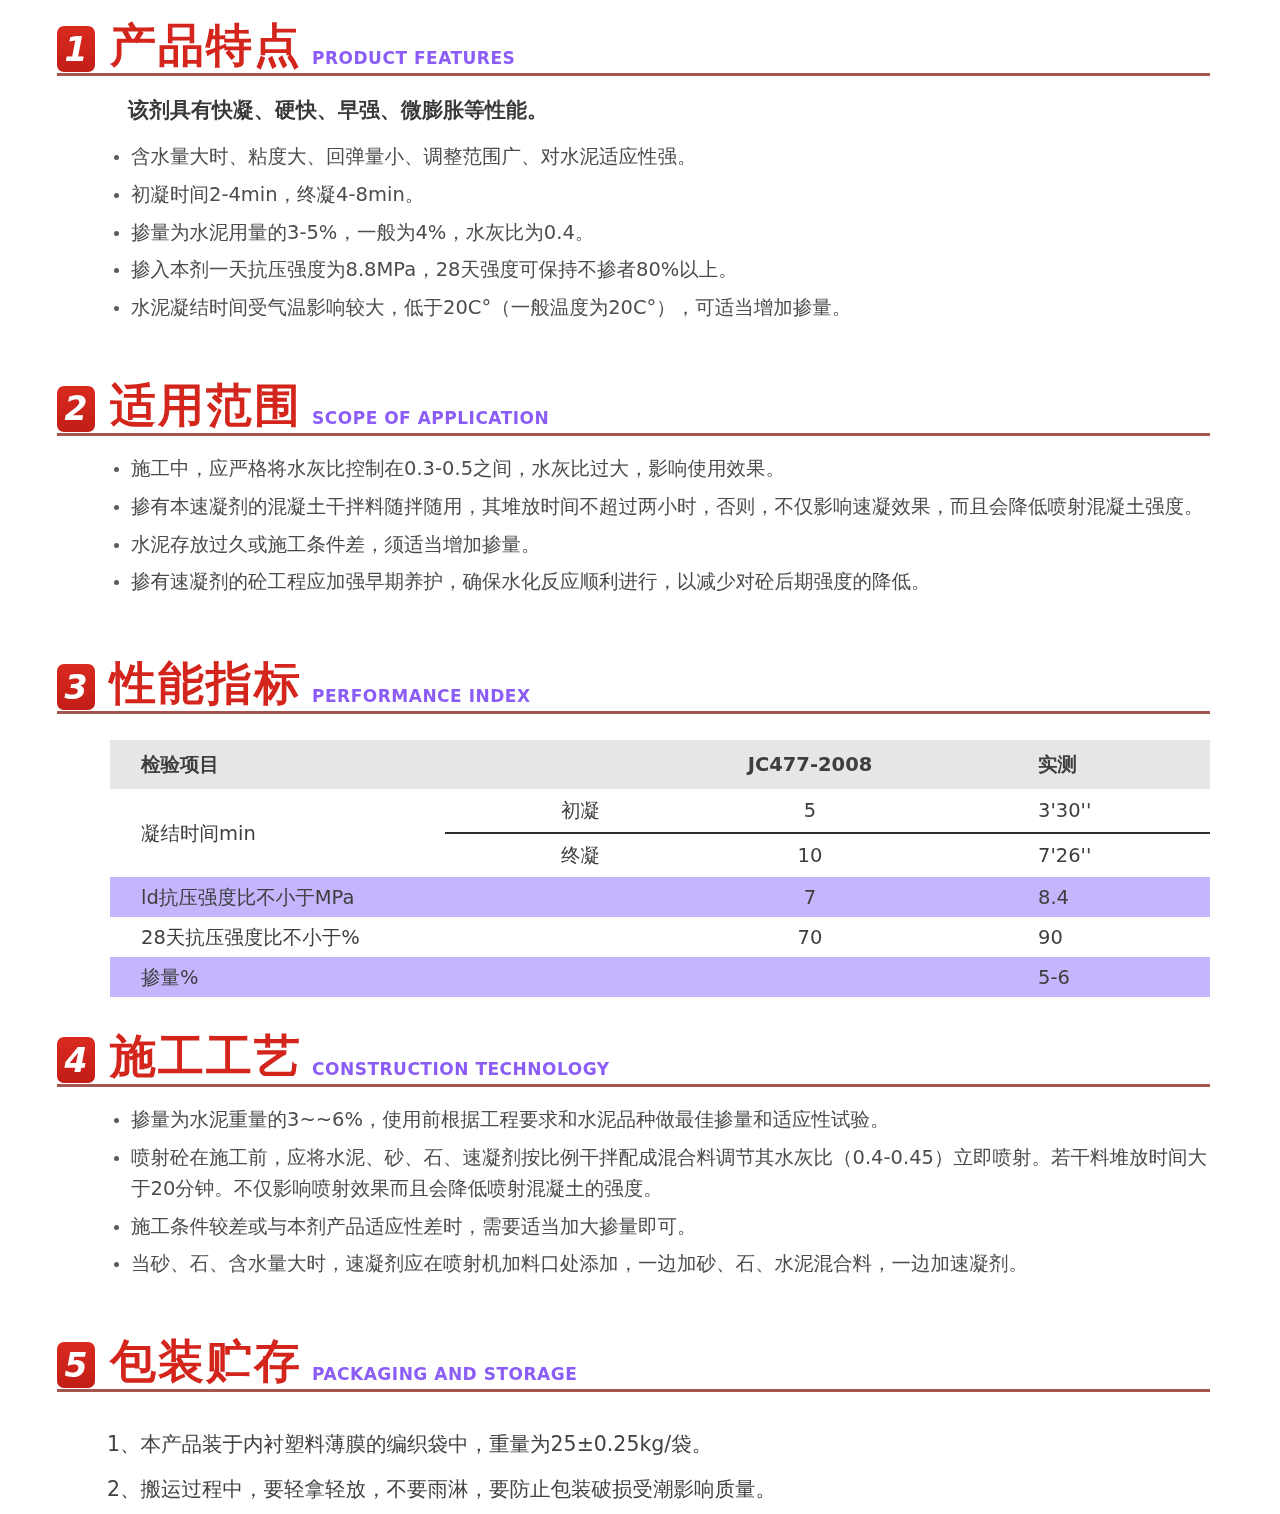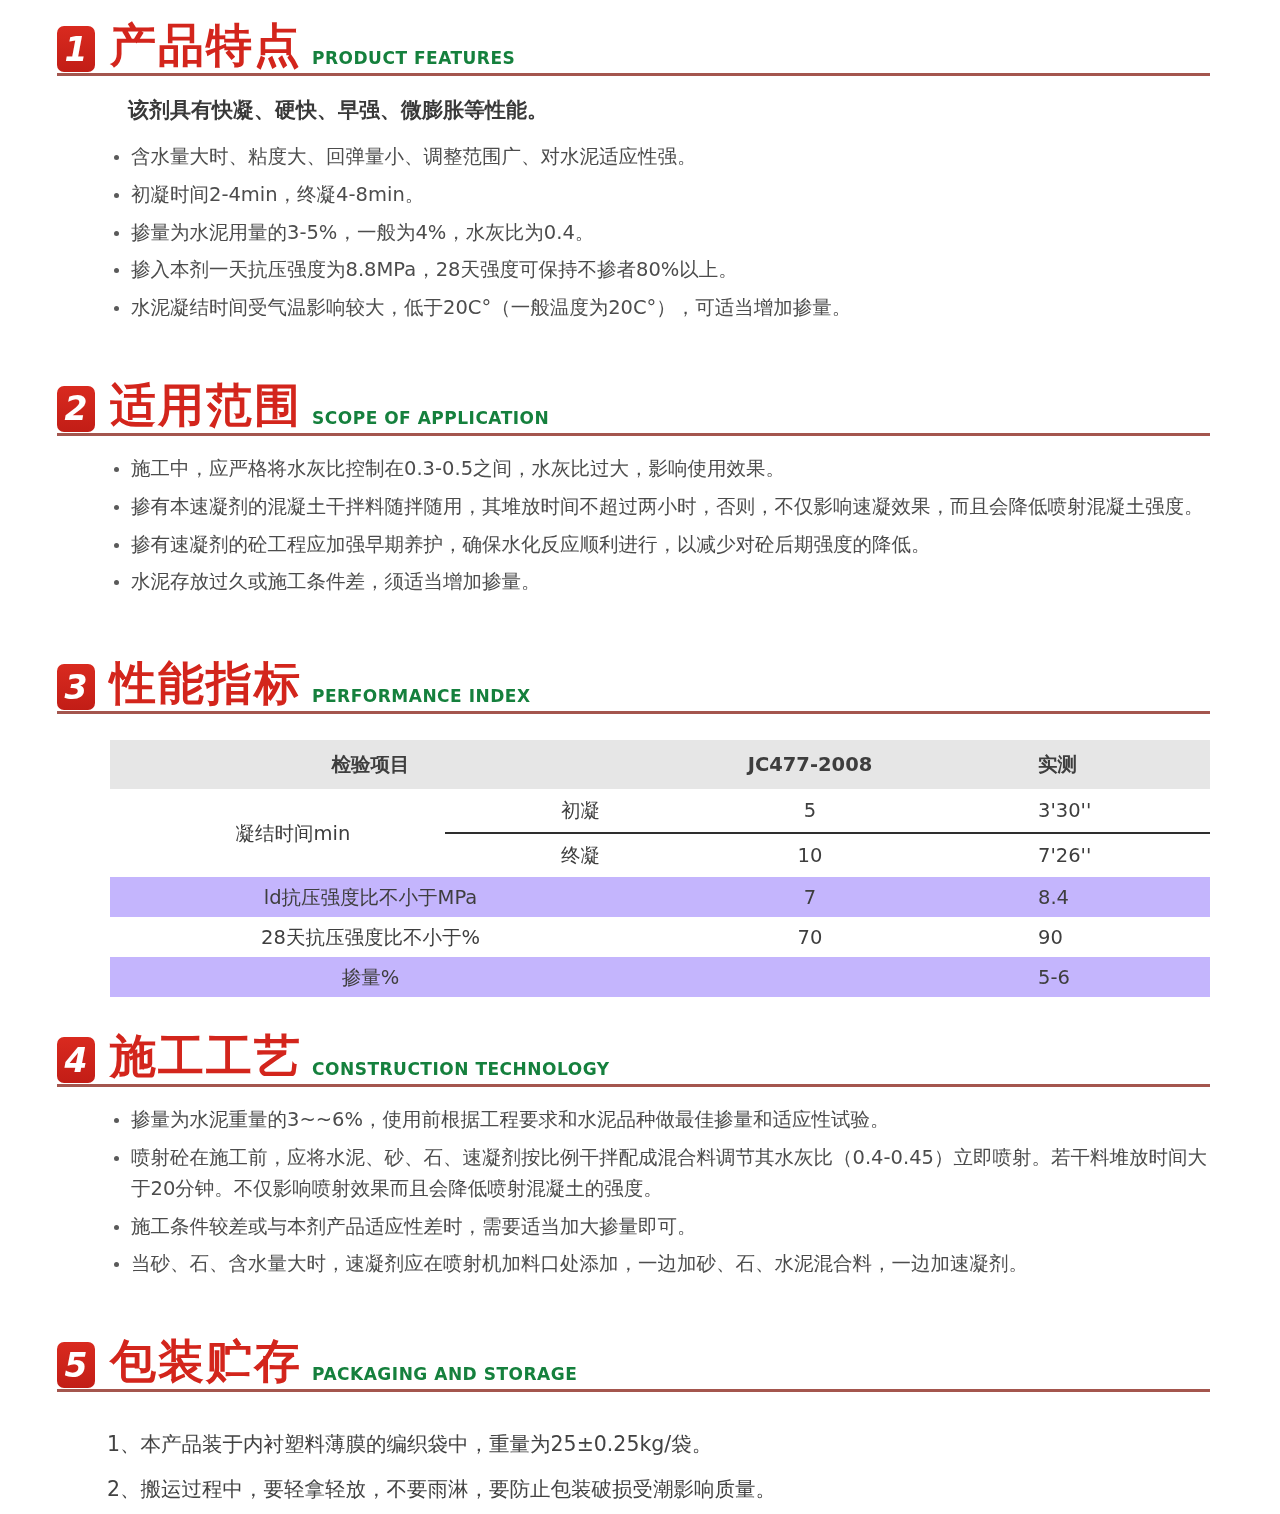--- a/index.html
+++ b/index.html
@@ -22,21 +22,21 @@
     border-radius:7px;
     color:#fff; font-weight:bold; font-style:italic; font-size:33px;
     display:flex; align-items:center; justify-content:center;
     margin-bottom:1px;
   }
   .sec-title {
     font-size:46px; font-weight:bold; color:#d3251c;
     letter-spacing:2px; line-height:1; padding:0 10px 5px 15px;
   }
   .sec-sub {
-    font-size:17px; font-weight:bold; color:#15803d;
+    font-size:17px; font-weight:bold; color:#8b5cf6;
     line-height:1; padding-bottom:6px; letter-spacing:0.5px;
   }
 
   
   ul.bullets { list-style:none; margin:18px 0 0 56px; width:1098px; }
   ul.bullets li {
     position:relative; padding-left:18px; margin-bottom:7px;
     font-size:19.5px; line-height:1.58; color:#4c4c4c;
   }
   ul.bullets li::before {
@@ -50,21 +50,21 @@
   }
 
   
   table.perf {
     border-collapse:collapse; table-layout:fixed;
     margin:26px 0 0 53px; width:1100px;
     font-size:19.5px; color:#3e3e3e;
   }
   table.perf th { font-weight:bold; text-align:left; }
   table.perf .head-row { background:#e6e6e6; height:49px; }
-  table.perf .c-label { padding-left:31px; text-align:center; }
+  table.perf .c-label { padding-left:31px; text-align:left; }
   table.perf .c-sub   { text-align:right; }
   table.perf .c-std   { text-align:center; }
   table.perf .c-meas  { text-align:left; padding-left:18px; }
   table.perf tr.sub-row { height:44px; }
   table.perf tr.sub-row-1 td.divided { border-bottom:2px solid #2e2e2e; }
   table.perf tr.plain-row { height:40px; }
   table.perf tr.stripe { background:#c4b5fd; }
 
   
   ol.plain { list-style:none; margin:30px 0 0 50px; }
@@ -101,22 +101,22 @@
 
   <section class="sec-2">
     <div class="sec-head">
       <div class="badge">2</div>
       <div class="sec-title">适用范围</div>
       <div class="sec-sub">SCOPE OF APPLICATION</div>
     </div>
     <ul class="bullets">
       <li>施工中，应严格将水灰比控制在0.3-0.5之间，水灰比过大，影响使用效果。</li>
       <li>掺有本速凝剂的混凝土干拌料随拌随用，其堆放时间不超过两小时，否则，不仅影响速凝效果，而且会降低喷射混凝土强度。</li>
+      <li>水泥存放过久或施工条件差，须适当增加掺量。</li>
       <li>掺有速凝剂的砼工程应加强早期养护，确保水化反应顺利进行，以减少对砼后期强度的降低。</li>
-      <li>水泥存放过久或施工条件差，须适当增加掺量。</li>
     </ul>
   </section>
 
   <section class="sec-3">
     <div class="sec-head">
       <div class="badge">3</div>
       <div class="sec-title">性能指标</div>
       <div class="sec-sub">PERFORMANCE INDEX</div>
     </div>
 

